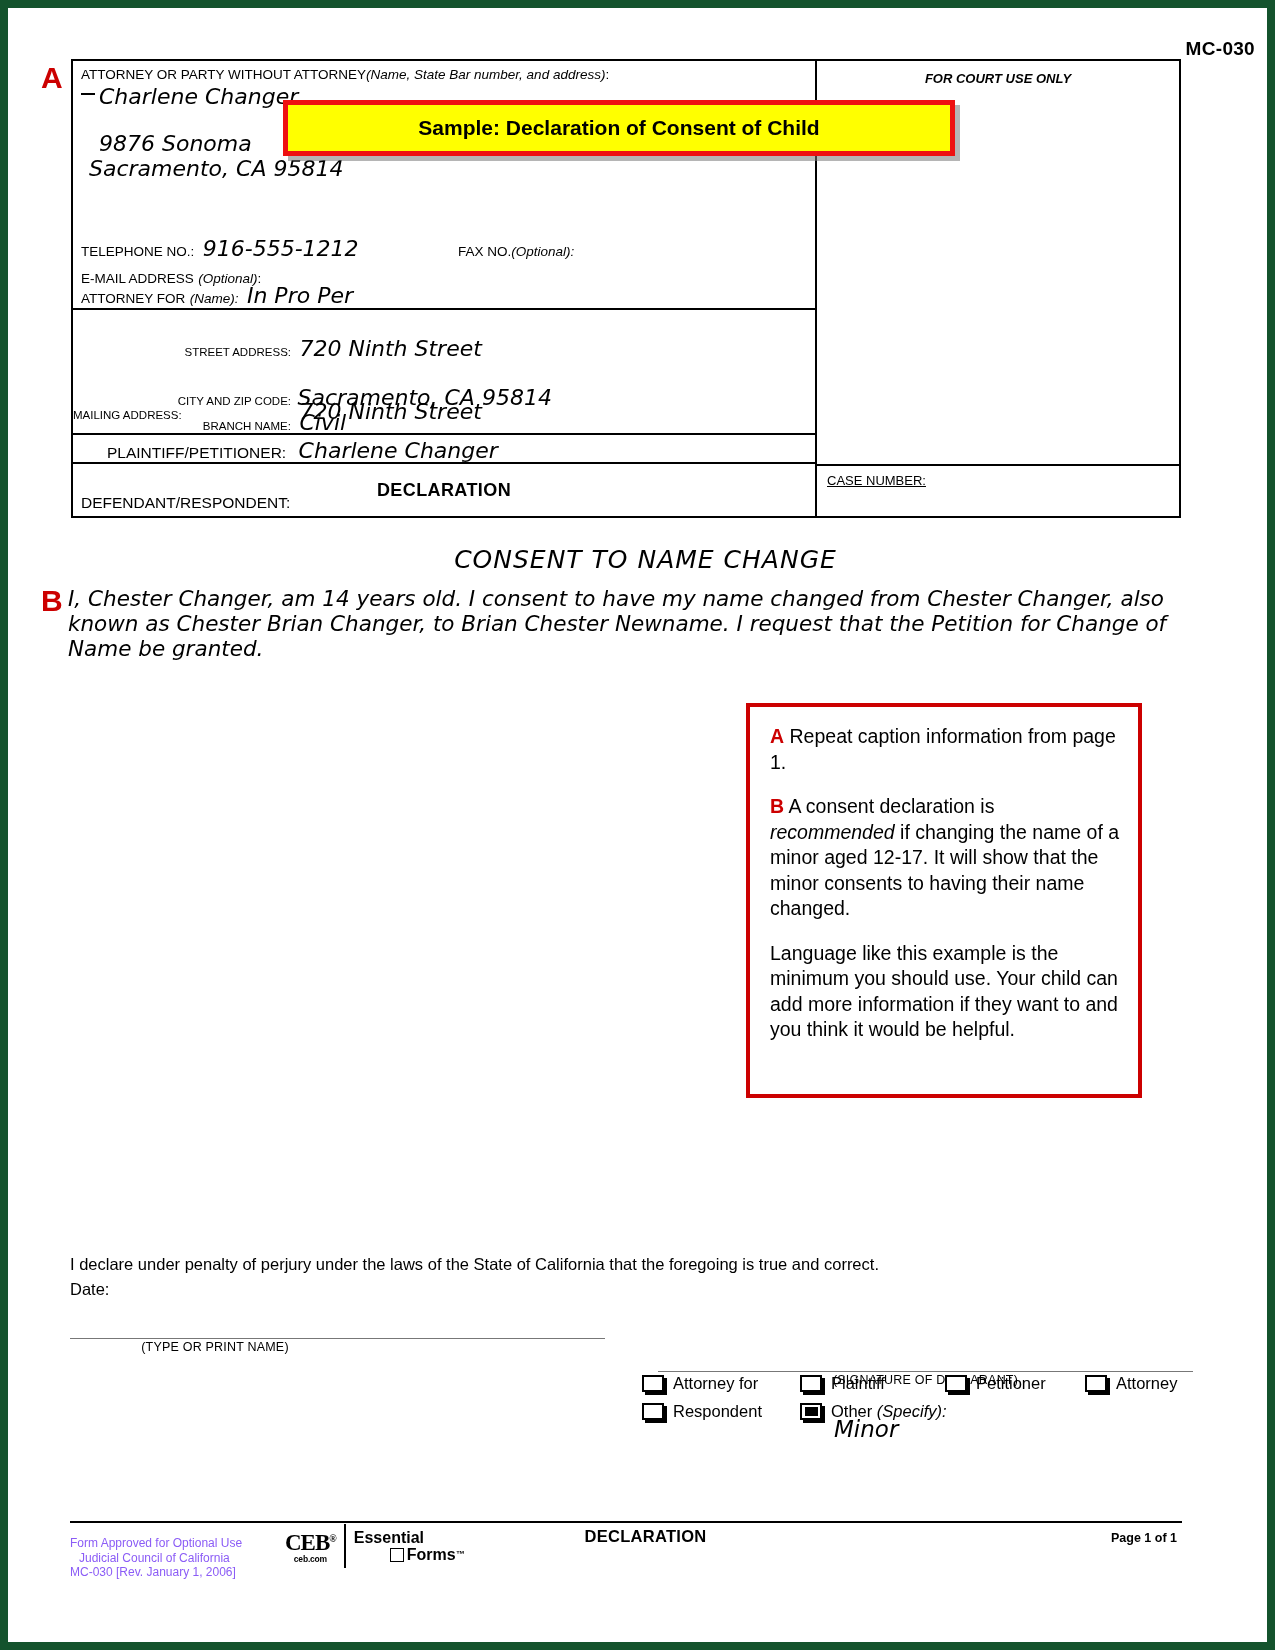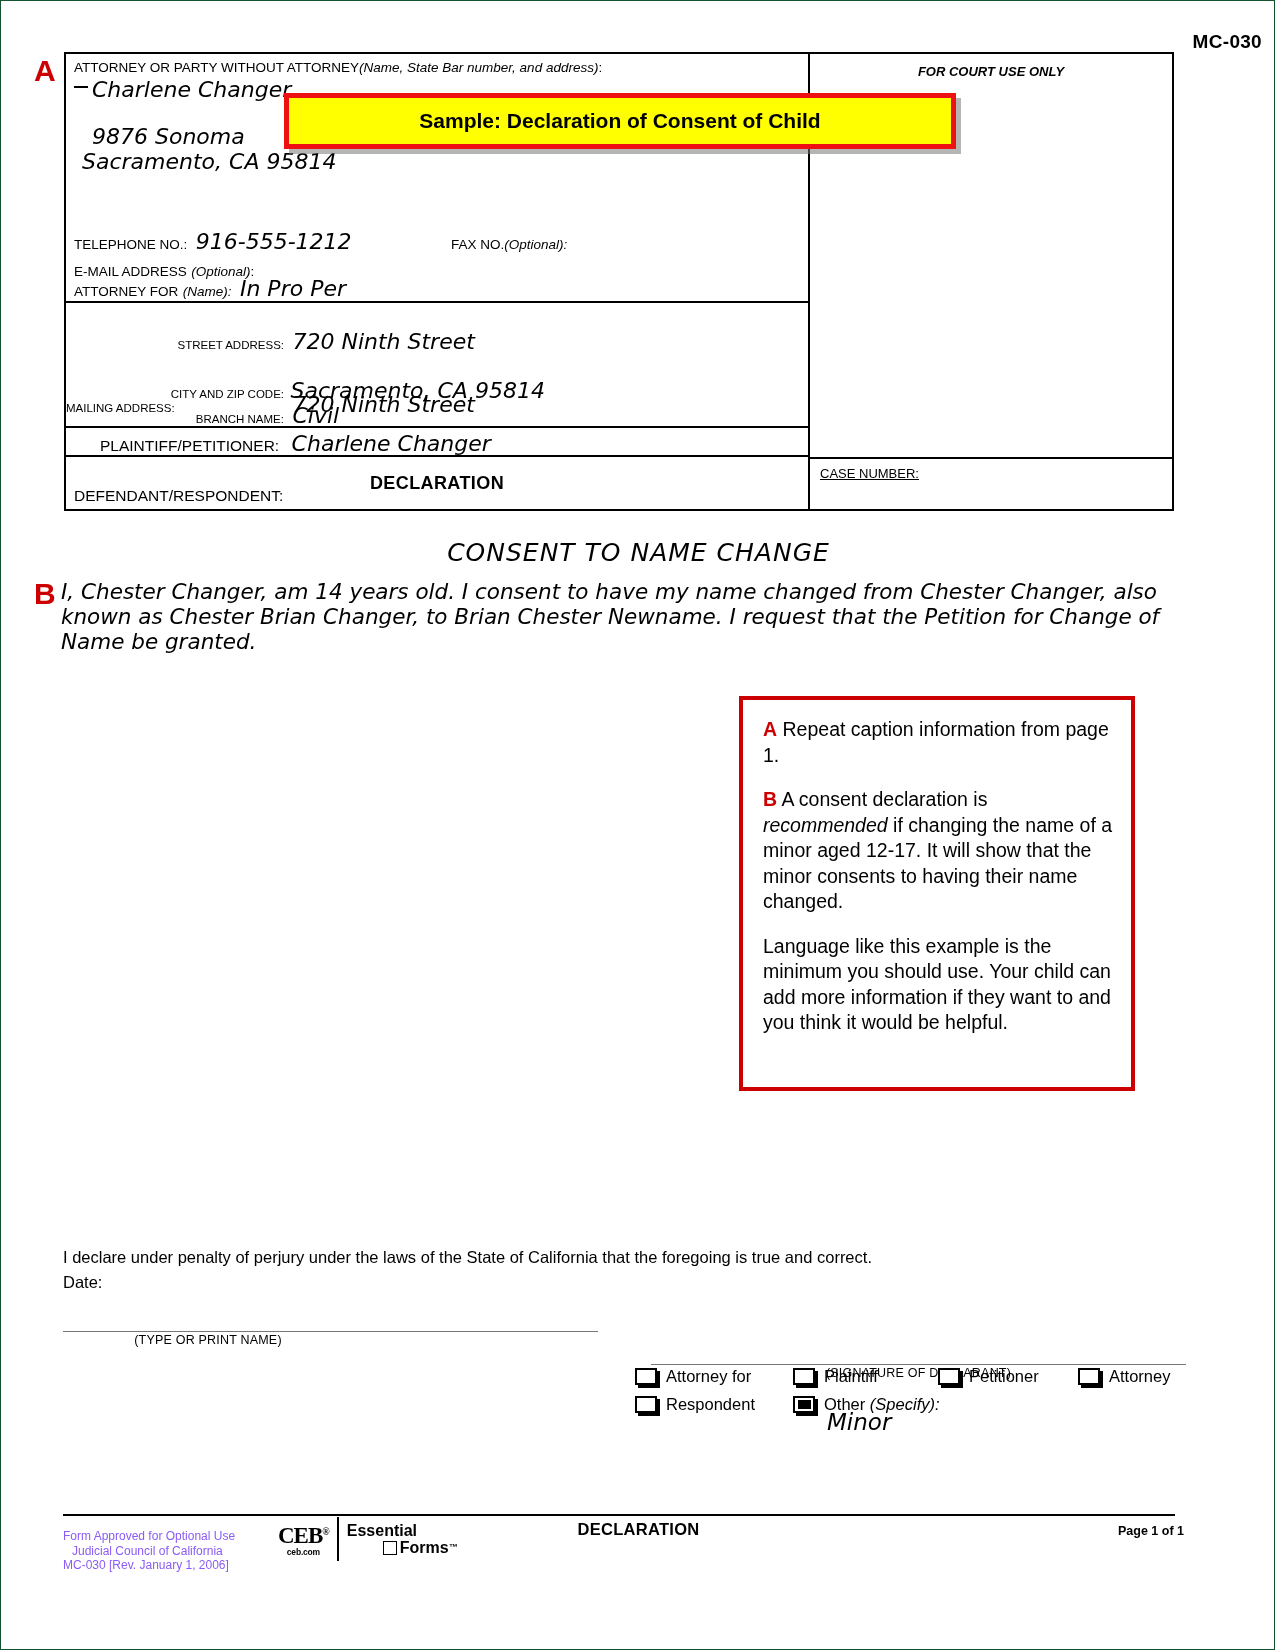--- a/index.html
+++ b/index.html
@@ -9,21 +9,21 @@
   }
   body {
     font-family: "Liberation Sans", sans-serif;
   }
   .page {
     position: relative;
     width: 1275px;
     height: 1650px;
     background: #ffffff;
     overflow: hidden;
-    border: 1px solid #14532d;
+    border: 8px solid #14532d;
     box-sizing: border-box;
   }
   .hand {
     font-family: "DejaVu Sans", sans-serif;
     font-style: italic;
     font-weight: 400;
     color: #111;
   }
 
   
@@ -137,21 +137,21 @@
     position: absolute;
     left: 10px;
     top: 7px;
     font-size: 13px;
     text-decoration: underline;
   }
 
   
   .sample-banner {
     position: absolute;
-    left: 283px;
+    left: 275px;
     top: 92px;
     width: 672px;
     height: 56px;
     background: #ffff00;
     border: 5px solid #ee1111;
     box-sizing: border-box;
     display: flex;
     align-items: center;
     justify-content: center;
     box-shadow: 5px 5px 0 rgba(120,120,120,.55);

